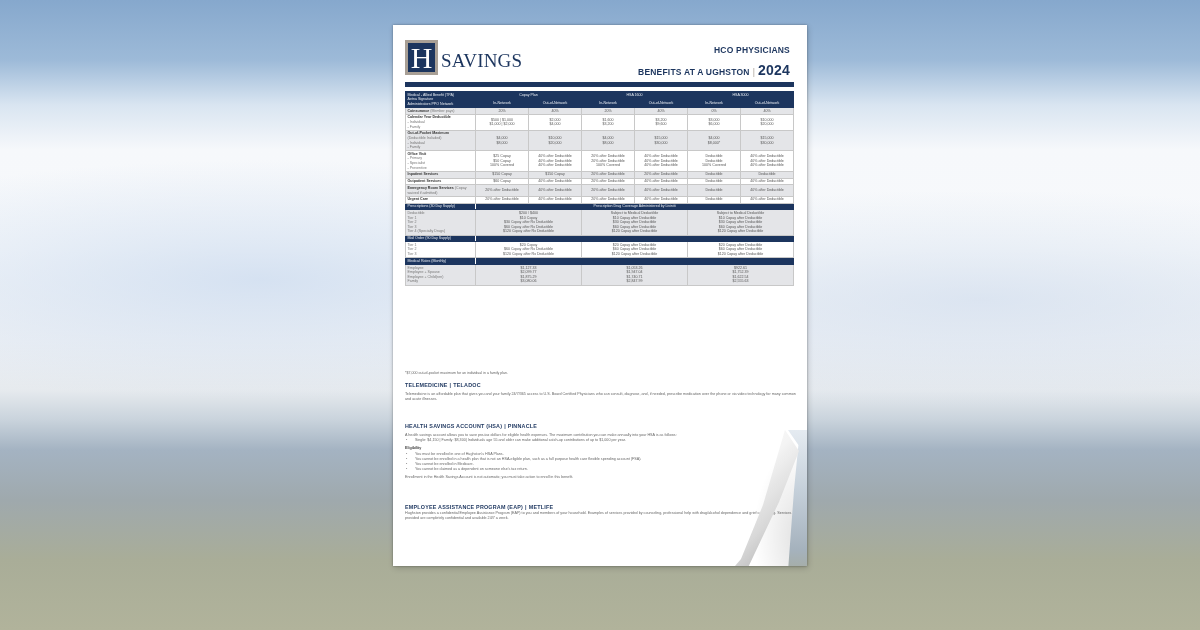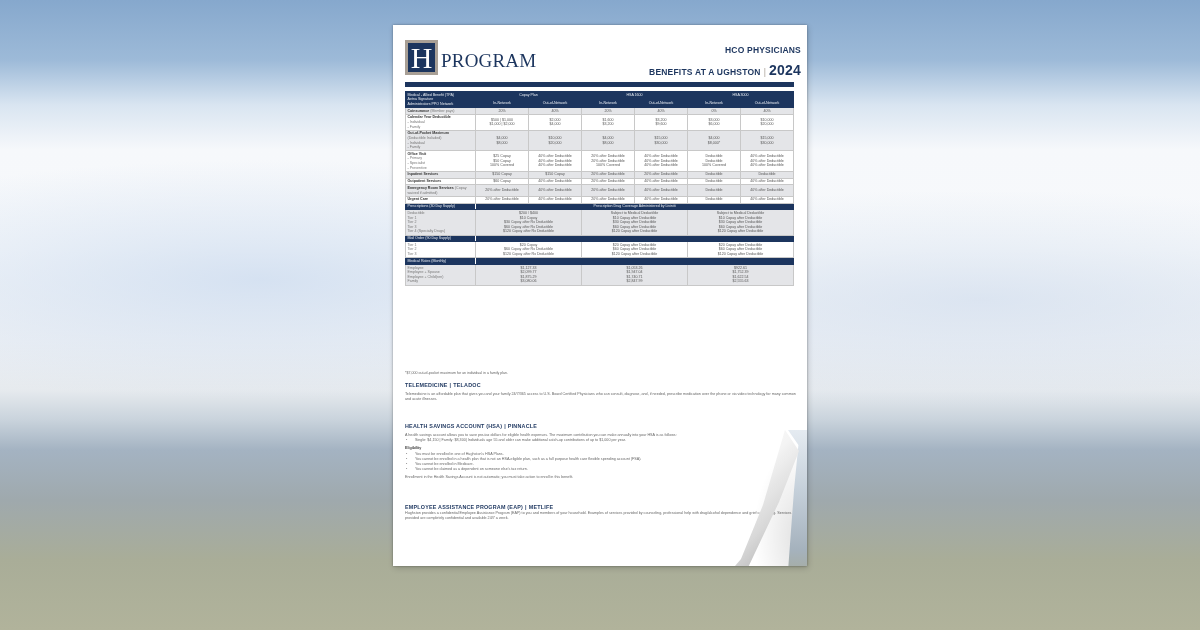--- a/index.html
+++ b/index.html
@@ -48,21 +48,21 @@
       font-size: 30px; line-height: 29px;
       text-align: center;
     }
     .logo-word {
       font-family: "Liberation Serif", serif;
       color: #1c355e;
       font-size: 19px; letter-spacing: 0.2px;
       margin-left: 3px; margin-top: 6px;
     }
     .title-block {
-      position: absolute; right: 6px; top: 20px;
+      position: absolute; right: 17px; top: 20px;
       text-align: right; color: #1c355e; font-weight: bold;
     }
     .title-line1 { font-size: 8.5px; letter-spacing: 0.2px; }
     .title-line2 { font-size: 8.5px; margin-top: 7px; letter-spacing: 0.2px; }
     .title-line2 .sep { color: #a89f95; font-weight: normal; margin: 0 3px; }
     .title-line2 .year { font-size: 14px; }
 
     .rule-bar {
       position: absolute; left: 12px; top: 57px;
       width: 389px; height: 5px;
@@ -138,21 +138,21 @@
       background: radial-gradient(ellipse at 80% 70%, rgba(0,0,0,0.12), rgba(0,0,0,0) 70%);
     }
   </style>
 </head>
 <body>
 
 <div class="page">
 
   <div class="logo">
     <div class="logo-box">H</div>
-    <div class="logo-word">PROGRAM</div>
+    <div class="logo-word">SAVINGS</div>
   </div>
 
   <div class="title-block">
     <div class="title-line1">HCO PHYSICIANS</div>
     <div class="title-line2">
       <span>BENEFITS AT A UGHSTON</span><span class="sep">|</span><span class="year">2024</span>
     </div>
   </div>
 
   <div class="rule-bar"></div>

